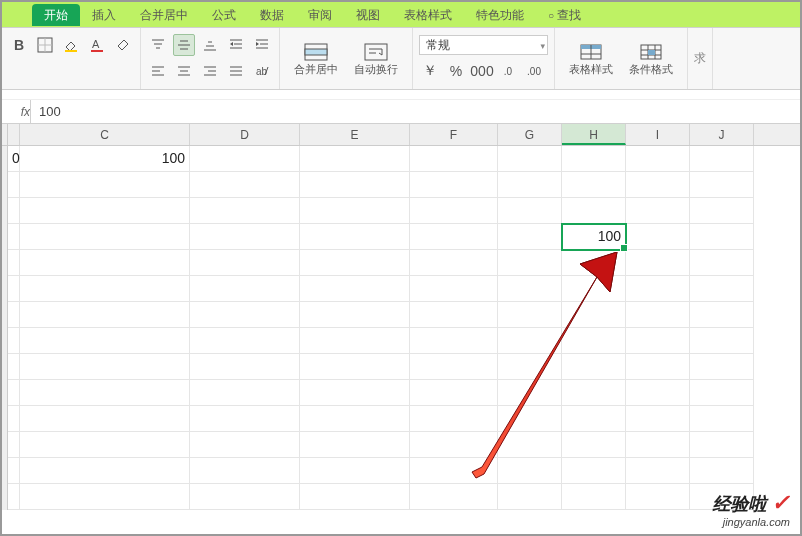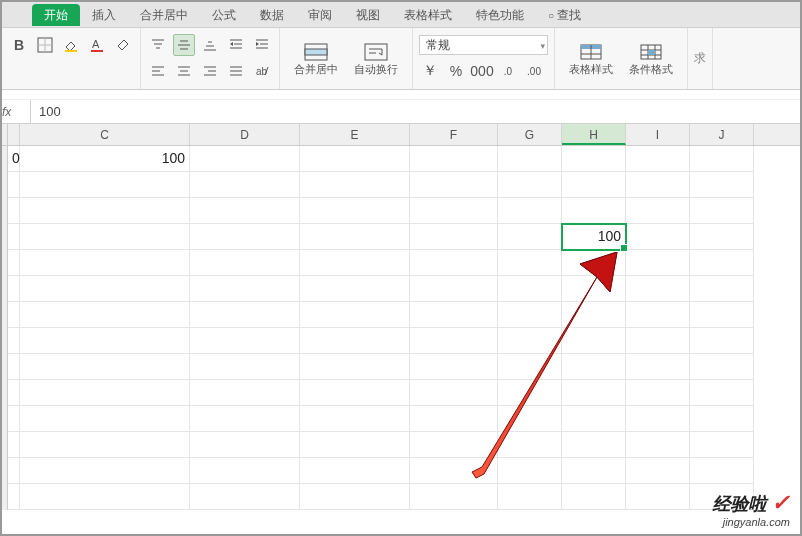--- a/index.html
+++ b/index.html
@@ -1,37 +1,37 @@
 <!DOCTYPE html>
 <html><head>
 <meta charset="utf-8">
 <style>
 * { box-sizing: border-box; margin: 0; padding: 0; }
 body { width: 802px; height: 536px; background: #fff; font-family: "Microsoft YaHei", Arial, sans-serif; font-size: 12px; color: #444; border: 2px solid #999; overflow: hidden; position: relative; }
 
-.ribbon-tabs { display: flex; align-items: center; height: 26px; padding-left: 30px; border-bottom: 1px solid #d0d0d0; background: #e5e5e5; }
+.ribbon-tabs { display: flex; align-items: center; height: 26px; padding-left: 30px; border-bottom: 1px solid #d0d0d0; background: #bef264; }
 .ribbon-tab { padding: 0 12px; height: 22px; line-height: 22px; font-size: 12px; color: #555; cursor: pointer; }
 .ribbon-tab.active { background: #17a556; color: #fff; border-radius: 4px 4px 0 0; }
 .ribbon-tab.has-icon::before { content: "○"; margin-right: 3px; font-size: 10px; }
 
 .ribbon-body { display: flex; height: 62px; border-bottom: 1px solid #d0d0d0; background: #f7f7f7; }
 .rgroup { display: flex; flex-direction: column; padding: 4px 6px; border-right: 1px solid #e0e0e0; }
 .rrow { display: flex; align-items: center; gap: 4px; height: 26px; }
 .font-size-box { width: 46px; height: 20px; border: 1px solid #ccc; background: #fff; padding: 0 4px; line-height: 20px; }
 .font-box { width: 52px; height: 20px; border: 1px solid #ccc; background: #fff; }
 .ico { width: 22px; height: 22px; display: flex; align-items: center; justify-content: center; color: #555; font-size: 14px; cursor: pointer; border-radius: 2px; }
 .ico.active { background: #d8e8d8; border: 1px solid #9cc39c; }
 .ico svg { width: 16px; height: 16px; }
 .lg-btn { display: flex; flex-direction: column; align-items: center; justify-content: center; width: 60px; height: 54px; cursor: pointer; font-size: 11px; color: #555; }
 .lg-btn svg { width: 24px; height: 20px; }
 .combo { height: 20px; border: 1px solid #ccc; background: #fff; padding: 0 14px 0 6px; line-height: 18px; font-size: 12px; position: relative; }
 .combo::after { content: "▾"; position: absolute; right: 2px; top: 1px; font-size: 9px; color: #888; }
 
 .fx-bar { display: flex; align-items: center; height: 24px; border-bottom: 1px solid #d0d0d0; background: #fff; }
-.fx-bar .fx { width: 28px; text-align: left; font-style: italic; color: #666; }
+.fx-bar .fx { width: 28px; text-align: right; font-style: italic; color: #666; }
 .fx-input { flex: 1; padding: 0 8px; font-size: 13px; height: 100%; line-height: 24px; border-left: 1px solid #d0d0d0; }
 
 .sheet { position: relative; background: #fff; }
 .col-headers { display: flex; height: 22px; background: #efefef; border-bottom: 1px solid #ccc; }
 .row-stub { width: 6px; border-right: 1px solid #ccc; background: #efefef; }
 .ch { border-right: 1px solid #d4d4d4; text-align: center; line-height: 22px; color: #555; background: #efefef; font-size: 12px; }
 .ch.selected { background: #d4e8d4; border-bottom: 2px solid #17a556; }
 .grid { position: relative; }
 .grow { display: flex; height: 26px; }
 .cell { border-right: 1px solid #e5e5e5; border-bottom: 1px solid #e5e5e5; padding: 0 4px; line-height: 25px; text-align: right; font-size: 14px; color: #222; }

